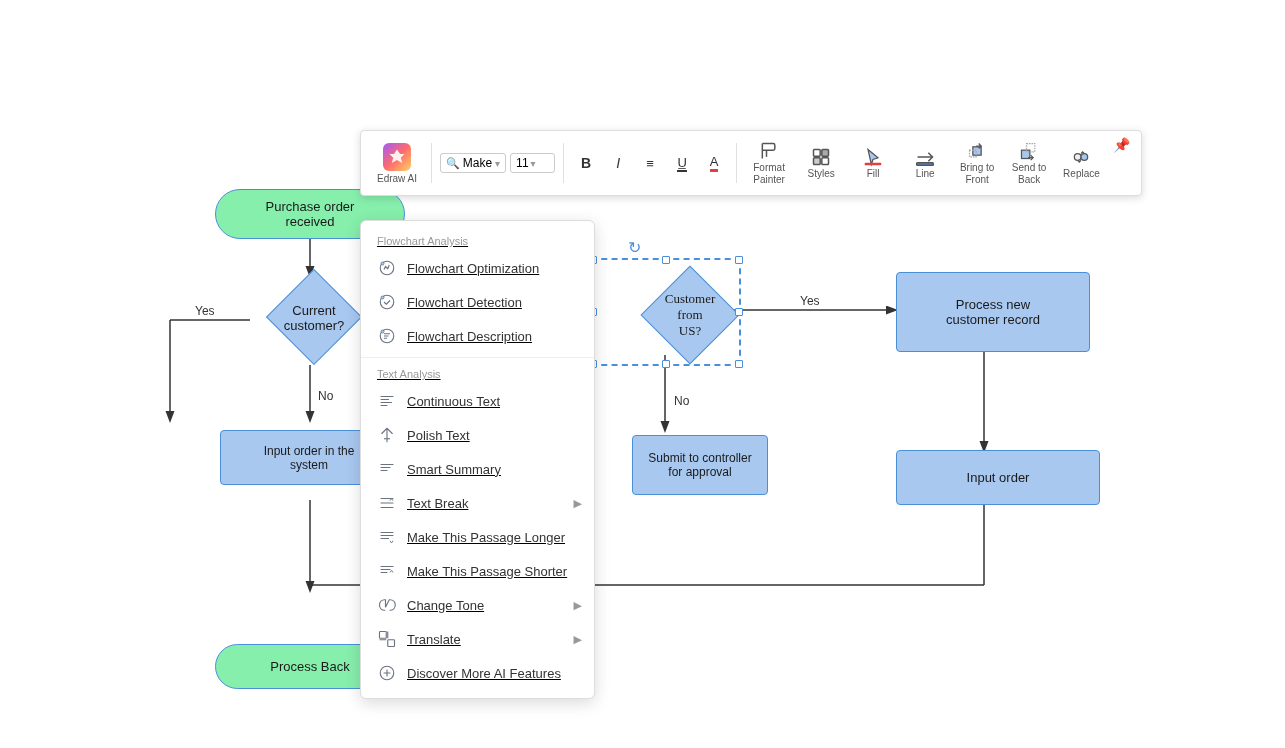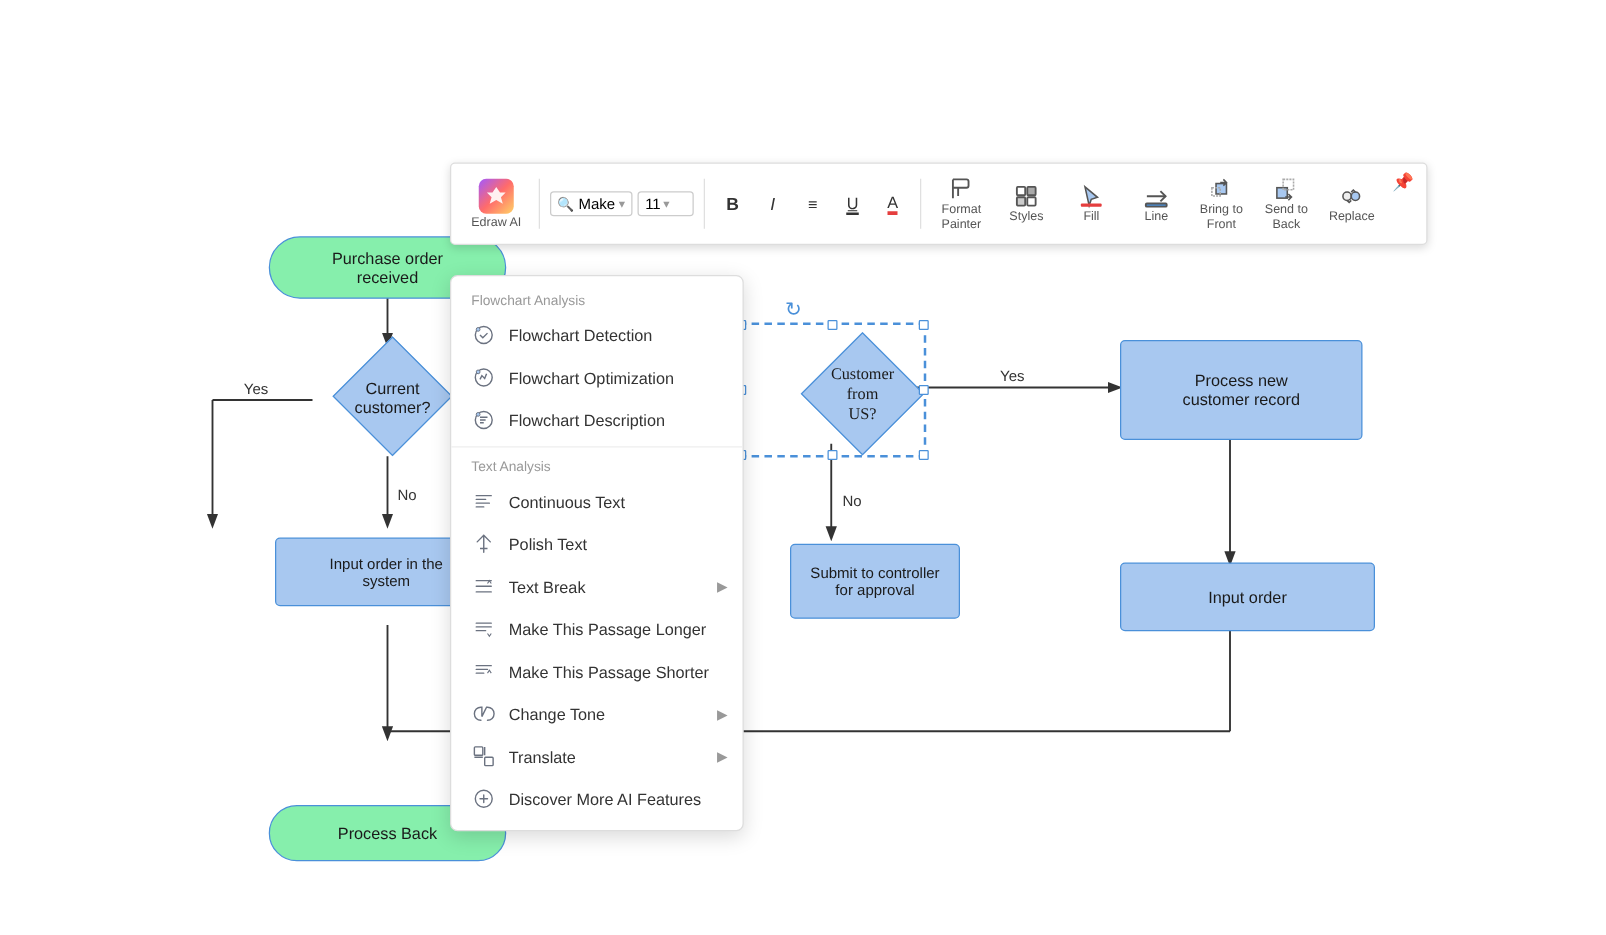--- a/index.html
+++ b/index.html
@@ -148,20 +148,21 @@
       position: absolute;
       top: 220px;
       left: 360px;
       background: #fff;
       border: 1px solid #ddd;
       border-radius: 6px;
       box-shadow: 0 4px 16px rgba(0,0,0,0.15);
       width: 235px;
       z-index: 200;
       padding: 8px 0;
+      text-decoration: underline;
     }
 
     .menu-section-title {
       font-size: 11px;
       color: #999;
       padding: 6px 16px 4px;
       font-weight: 500;
     }
 
     .menu-item {
@@ -493,36 +494,36 @@
 </div>
 
 <div class="dropdown-menu">
 
   <div class="menu-section-title">Flowchart Analysis</div>
 
   <div class="menu-item">
     <div class="menu-item-icon">
       <svg width="18" height="18" viewBox="0 0 24 24" fill="none">
         <circle cx="12" cy="12" r="9" stroke="#6b7280" stroke-width="1.5"></circle>
+        <path d="M8 14l2-4 3 3 2-5" stroke="#6b7280" stroke-width="1.5"></path>
+        <circle cx="6" cy="6" r="2" fill="#a8c8f0" stroke="#6b7280" stroke-width="1"></circle>
+      </svg>
+    </div>
+    <span>Flowchart Optimization</span>
+  </div>
+
+  <div class="menu-item">
+    <div class="menu-item-icon">
+      <svg width="18" height="18" viewBox="0 0 24 24" fill="none">
+        <circle cx="12" cy="12" r="9" stroke="#6b7280" stroke-width="1.5"></circle>
         <path d="M8 12l3 3 5-5" stroke="#6b7280" stroke-width="1.5"></path>
         <circle cx="6" cy="6" r="2" fill="#a8c8f0" stroke="#6b7280" stroke-width="1"></circle>
       </svg>
     </div>
     <span>Flowchart Detection</span>
-  </div>
-
-  <div class="menu-item">
-    <div class="menu-item-icon">
-      <svg width="18" height="18" viewBox="0 0 24 24" fill="none">
-        <circle cx="12" cy="12" r="9" stroke="#6b7280" stroke-width="1.5"></circle>
-        <path d="M8 14l2-4 3 3 2-5" stroke="#6b7280" stroke-width="1.5"></path>
-        <circle cx="6" cy="6" r="2" fill="#a8c8f0" stroke="#6b7280" stroke-width="1"></circle>
-      </svg>
-    </div>
-    <span>Flowchart Optimization</span>
   </div>
 
   <div class="menu-item">
     <div class="menu-item-icon">
       <svg width="18" height="18" viewBox="0 0 24 24" fill="none">
         <circle cx="12" cy="12" r="9" stroke="#6b7280" stroke-width="1.5"></circle>
         <path d="M8 9h8M8 12h6M8 15h4" stroke="#6b7280" stroke-width="1.5"></path>
         <circle cx="6" cy="6" r="2" fill="#a8c8f0" stroke="#6b7280" stroke-width="1"></circle>
       </svg>
     </div>
@@ -545,20 +546,28 @@
   <div class="menu-item">
     <div class="menu-item-icon">
       <svg width="18" height="18" viewBox="0 0 24 24" fill="none">
         <path d="M12 3v18M5 10l7-7 7 7" stroke="#6b7280" stroke-width="1.5" stroke-linecap="round"></path>
         <path d="M8 17h8" stroke="#6b7280" stroke-width="1.5"></path>
       </svg>
     </div>
     <span>Polish Text</span>
   </div>
 
+  <div class="menu-item">
+    <div class="menu-item-icon">
+      <svg width="18" height="18" viewBox="0 0 24 24" fill="none">
+        <path d="M4 6h16M4 10h12M4 14h8" stroke="#6b7280" stroke-width="1.5" stroke-linecap="round"></path>
+      </svg>
+    </div>
+    <span>Smart Summary</span>
+  </div>
 
   <div class="menu-item">
     <div class="menu-item-icon">
       <svg width="18" height="18" viewBox="0 0 24 24" fill="none">
         <path d="M4 6h16M4 12h16M4 18h16" stroke="#6b7280" stroke-width="1.5" stroke-linecap="round"></path>
         <path d="M16 9l2-3 2 3" stroke="#6b7280" stroke-width="1.2"></path>
       </svg>
     </div>
     <span>Text Break</span>
     <span class="menu-item-arrow">▶</span>

